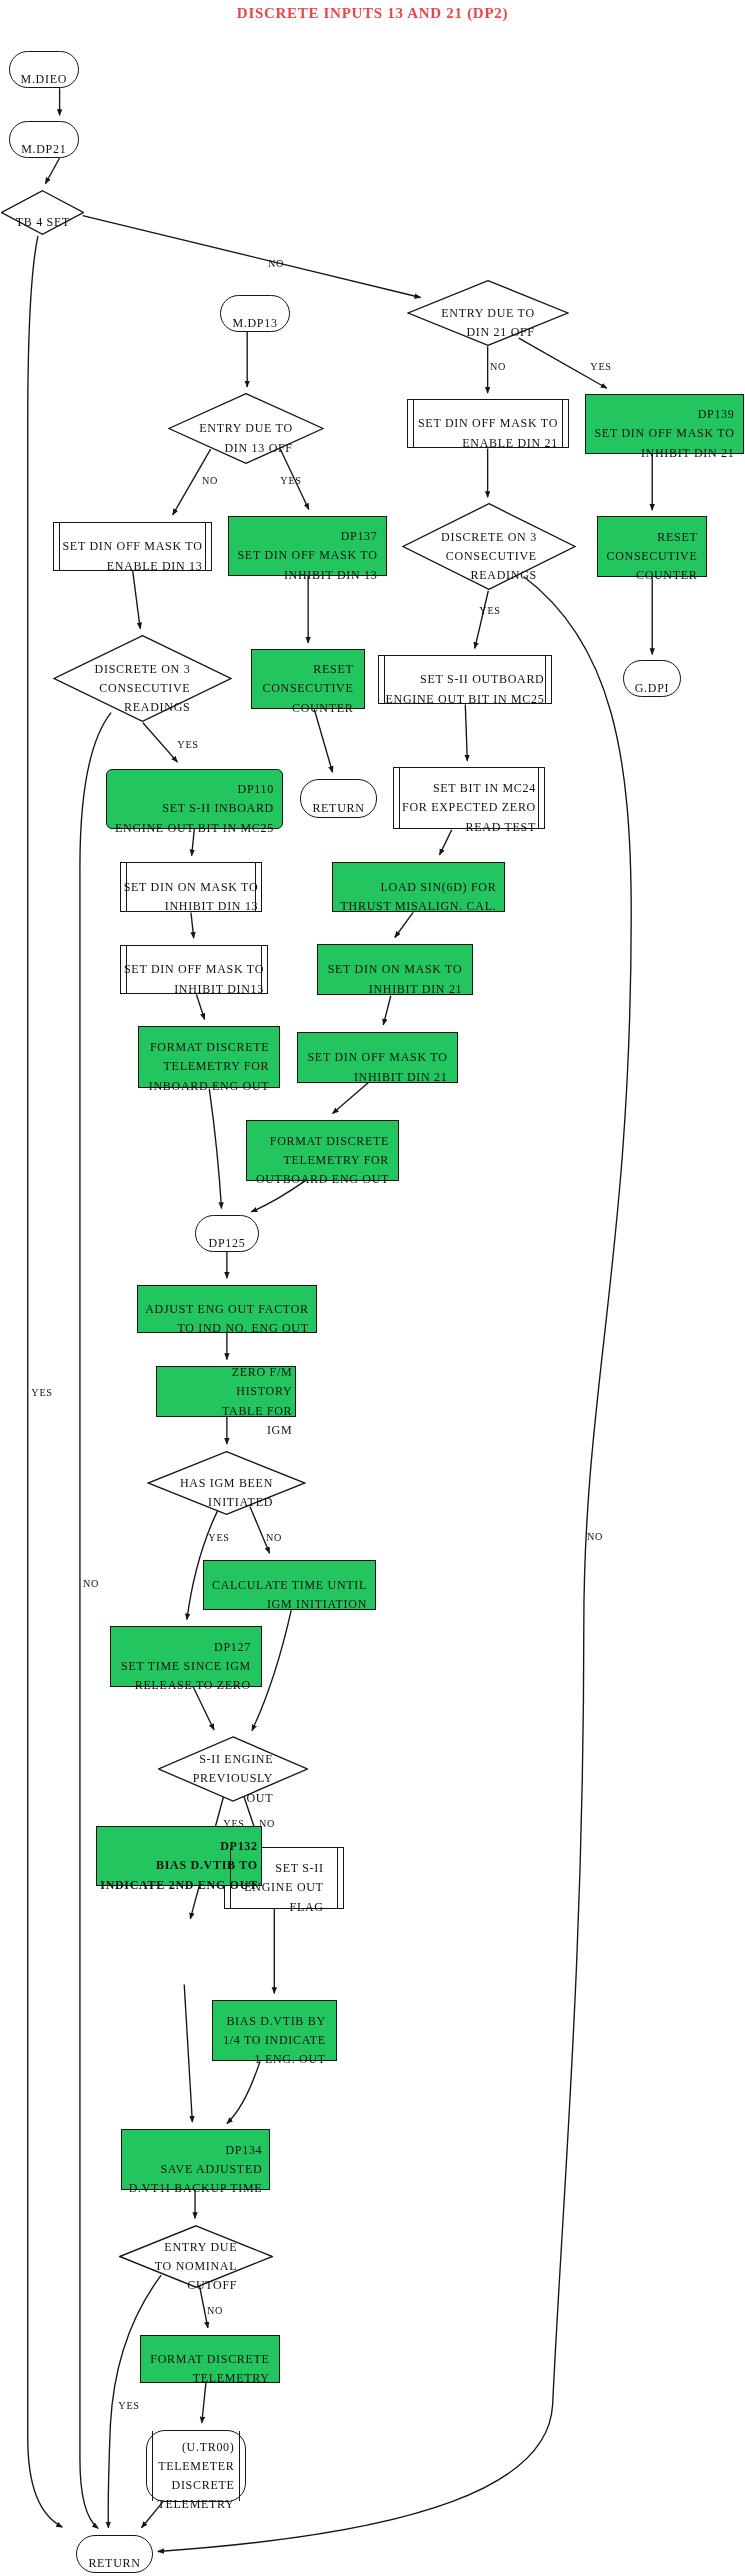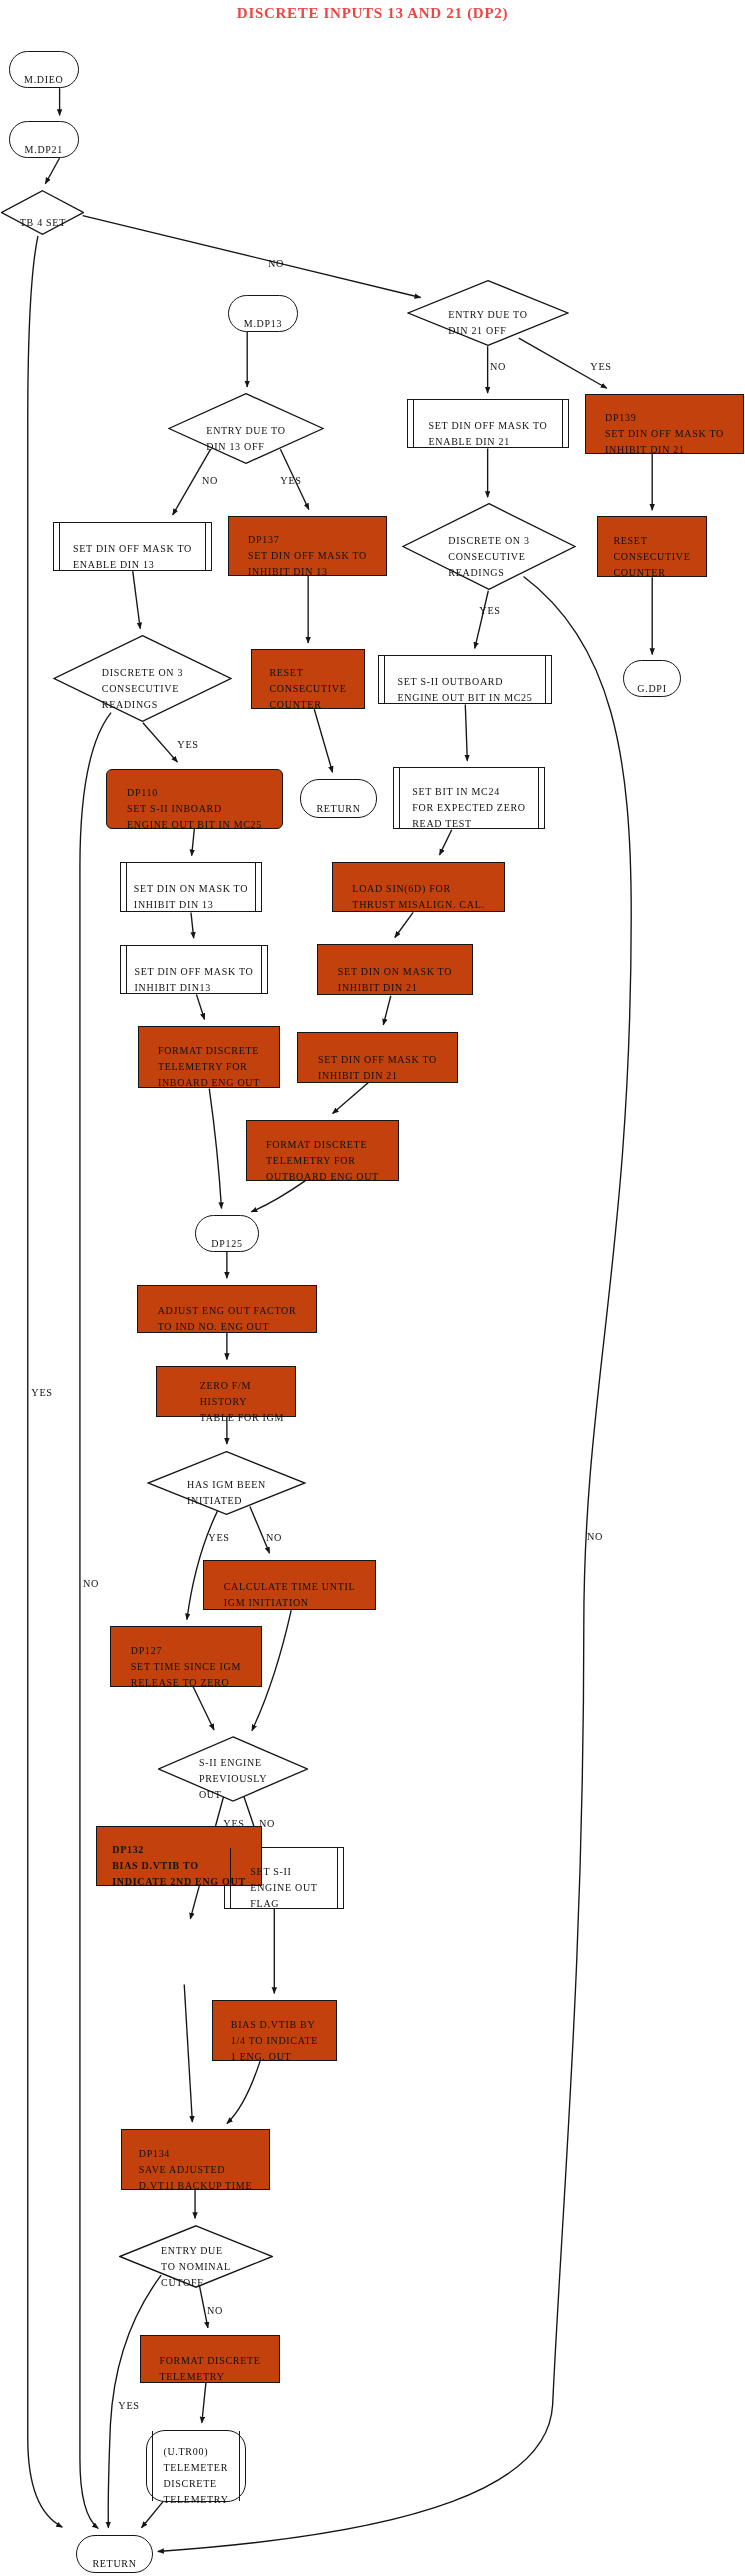--- a/index.html
+++ b/index.html
@@ -8,24 +8,24 @@
     font-family:"Liberation Serif","DejaVu Serif",serif;color:#111;
     overflow:hidden;
   }
   #title{
     position:absolute;left:0;top:5.4px;width:745px;text-align:center;
     font-size:15px;font-weight:bold;letter-spacing:0.7px;color:#ef4444;
   }
   #edges{position:absolute;left:0;top:0;width:745px;height:2576px;}
   .node{position:absolute;box-sizing:border-box;display:flex;align-items:center;justify-content:center;}
   .node .lbl{
-    white-space:pre-line;text-align:left;font-size:10px;line-height:1.6;
+    white-space:pre-line;text-align:right;font-size:12px;line-height:1.6;
     letter-spacing:0.7px;position:relative;z-index:2;padding:0 2.7px;margin-top:20px;
   }
-  .rect{border:1.4px solid #151515;background:#c2410c;}
+  .rect{border:1.4px solid #151515;background:#22c55e;}
   .predef{border:1.4px solid #151515;background:#fff;}
   .predef::before,.predef::after{
     content:"";position:absolute;top:0;bottom:0;width:0;border-left:1.4px solid #151515;z-index:1;
   }
   .predef::before{left:4.7px;}
   .predef::after{right:4.7px;}
   .oval{border:1.4px solid #151515;background:#fff;border-radius:19px;}
   .diamond{background:transparent;}
   .diamond svg{position:absolute;left:0;top:0;width:100%;height:100%;z-index:0;}
   .edge-label{
@@ -101,21 +101,21 @@
       </div>
       <div class="node oval" style="left: 8.8px; top: 121px; width: 70px; height: 37px;">
         <div class="lbl">M.DP21</div>
       </div>
       <div class="node diamond" style="left: 1.4px; top: 190px; width: 83px; height: 45px;">
         <svg viewBox="0 0 122 66">
           <polygon points="61,1 121,33 61,65 1,33" fill="#ffffff" stroke="#151515" stroke-width="2"></polygon>
         </svg>
         <div class="lbl">TB 4 SET</div>
       </div>
-      <div class="node oval" style="left: 228px; top: 295px; width: 70px; height: 37px;">
+      <div class="node oval" style="left: 220px; top: 295px; width: 70px; height: 37px;">
         <div class="lbl">M.DP13</div>
       </div>
       <div class="node diamond" style="left: 407px; top: 280px; width: 162px; height: 66px;">
         <svg viewBox="0 0 239 98">
           <polygon points="119.5,1 238,49 119.5,97 1,49" fill="#ffffff" stroke="#151515" stroke-width="2"></polygon>
         </svg>
         <div class="lbl">ENTRY DUE TO
 DIN 21 OFF</div>
       </div>
       <div class="node diamond" style="left: 168px; top: 393px; width: 156px; height: 71px;">

